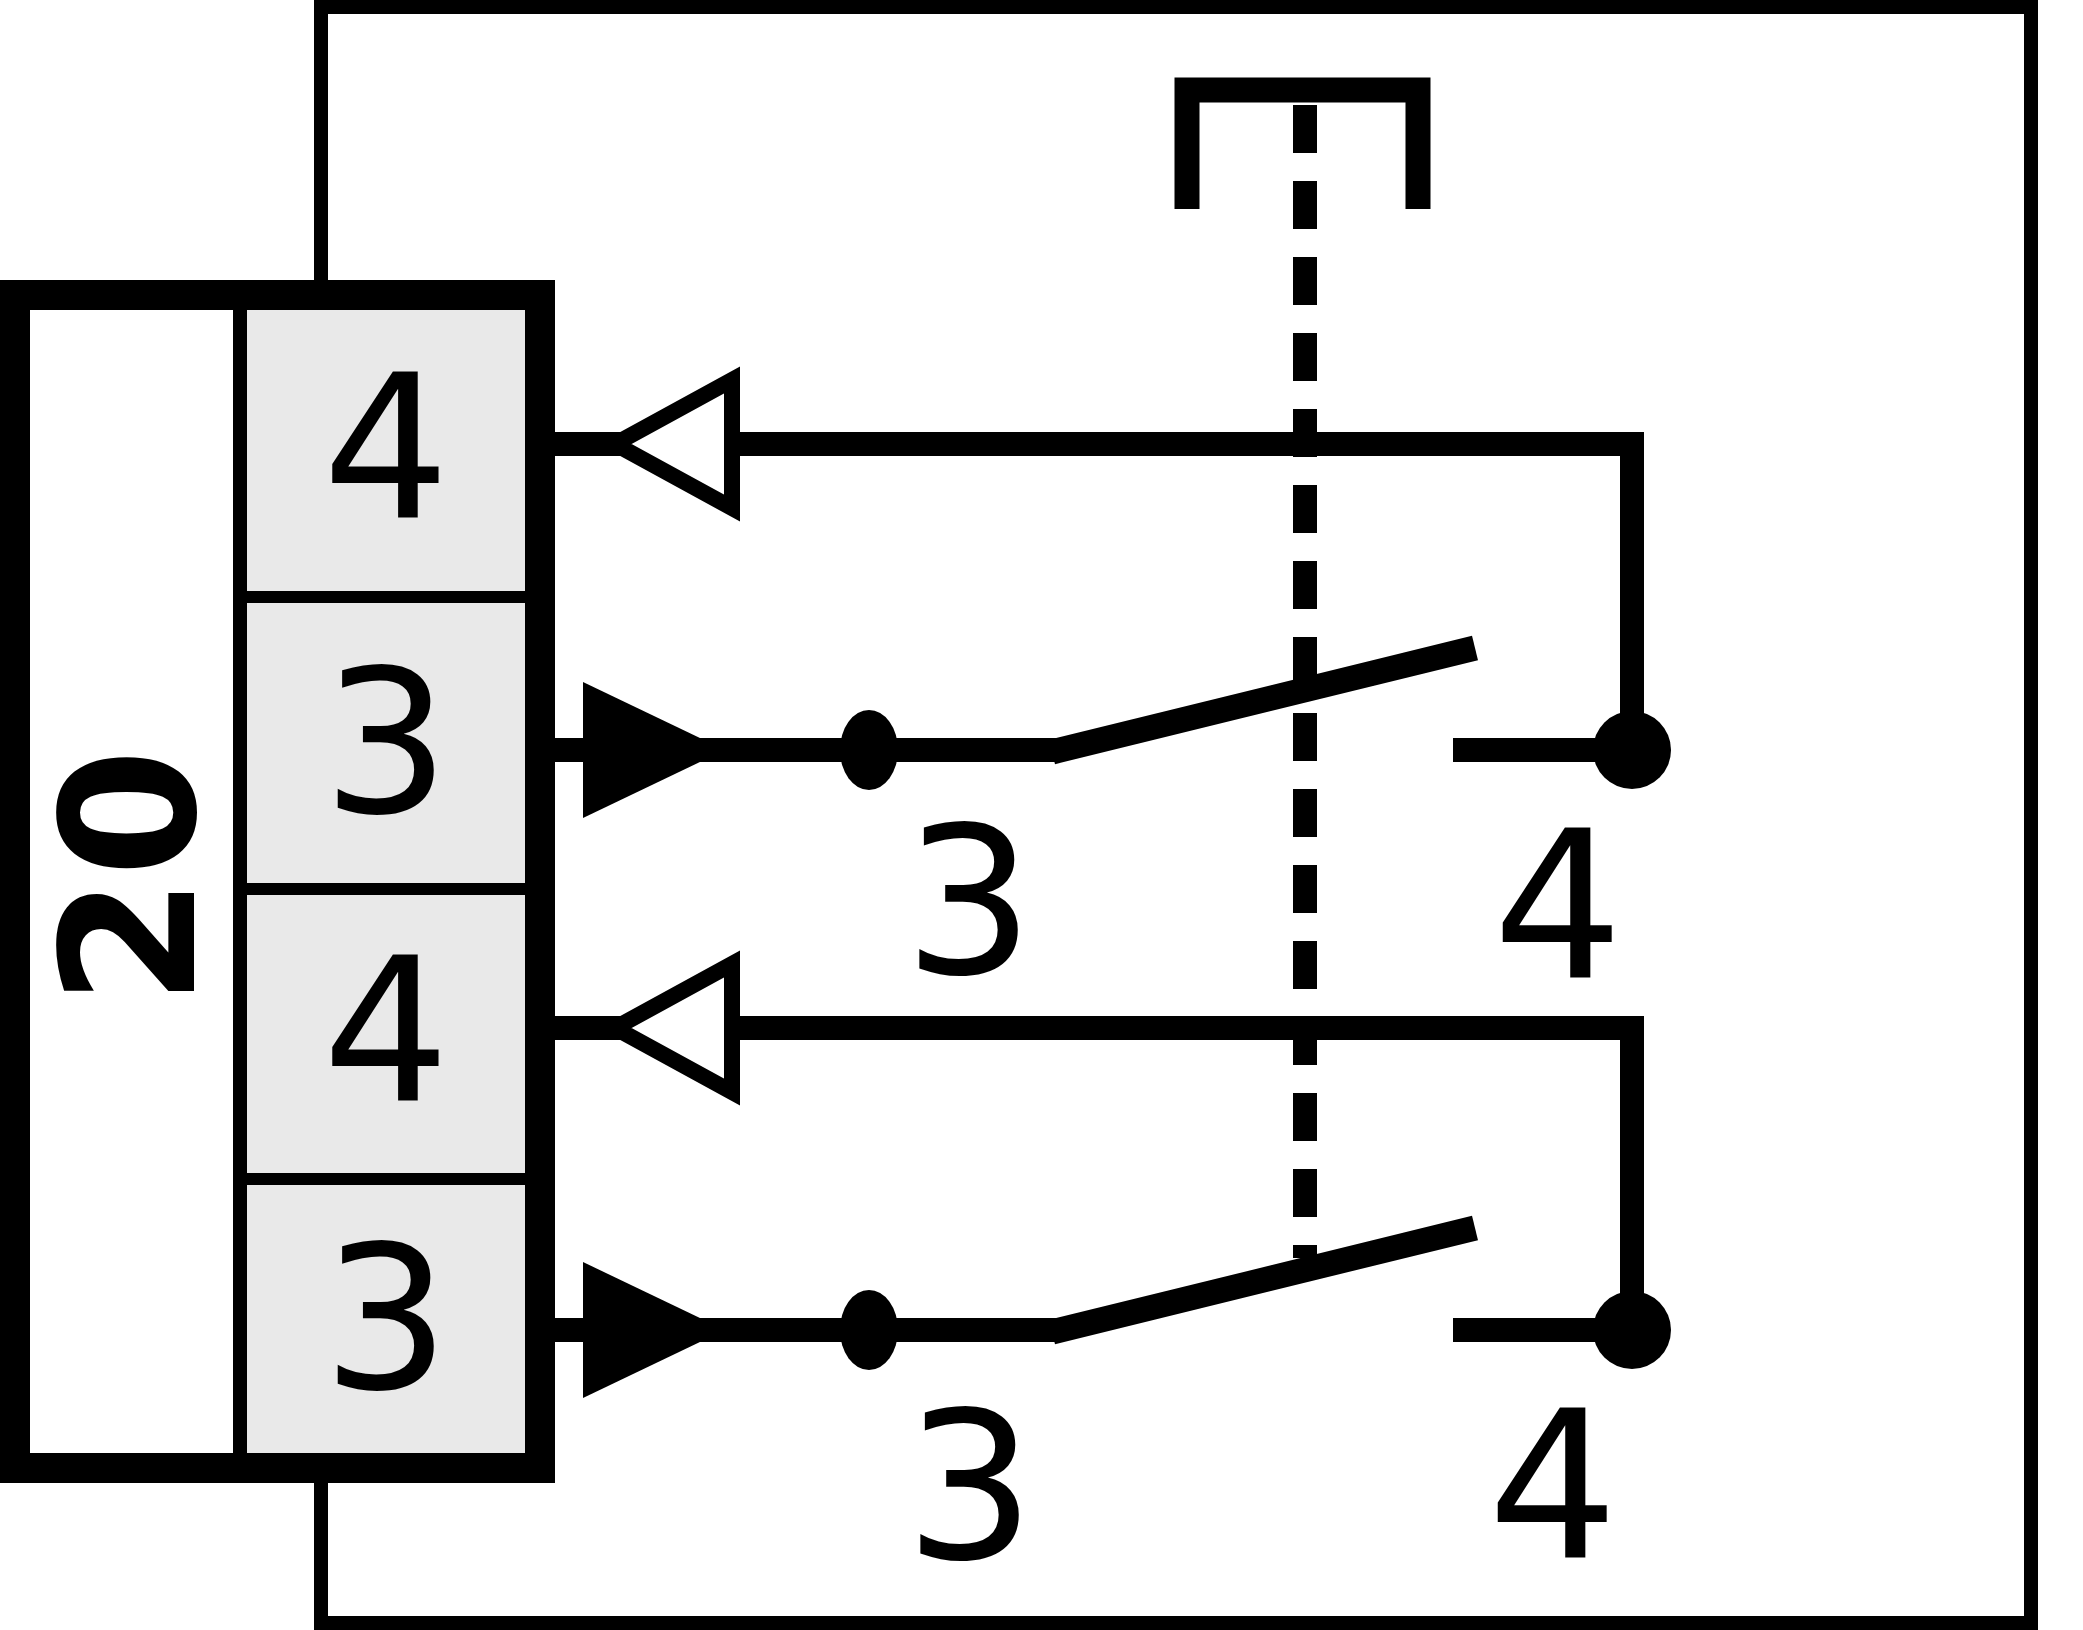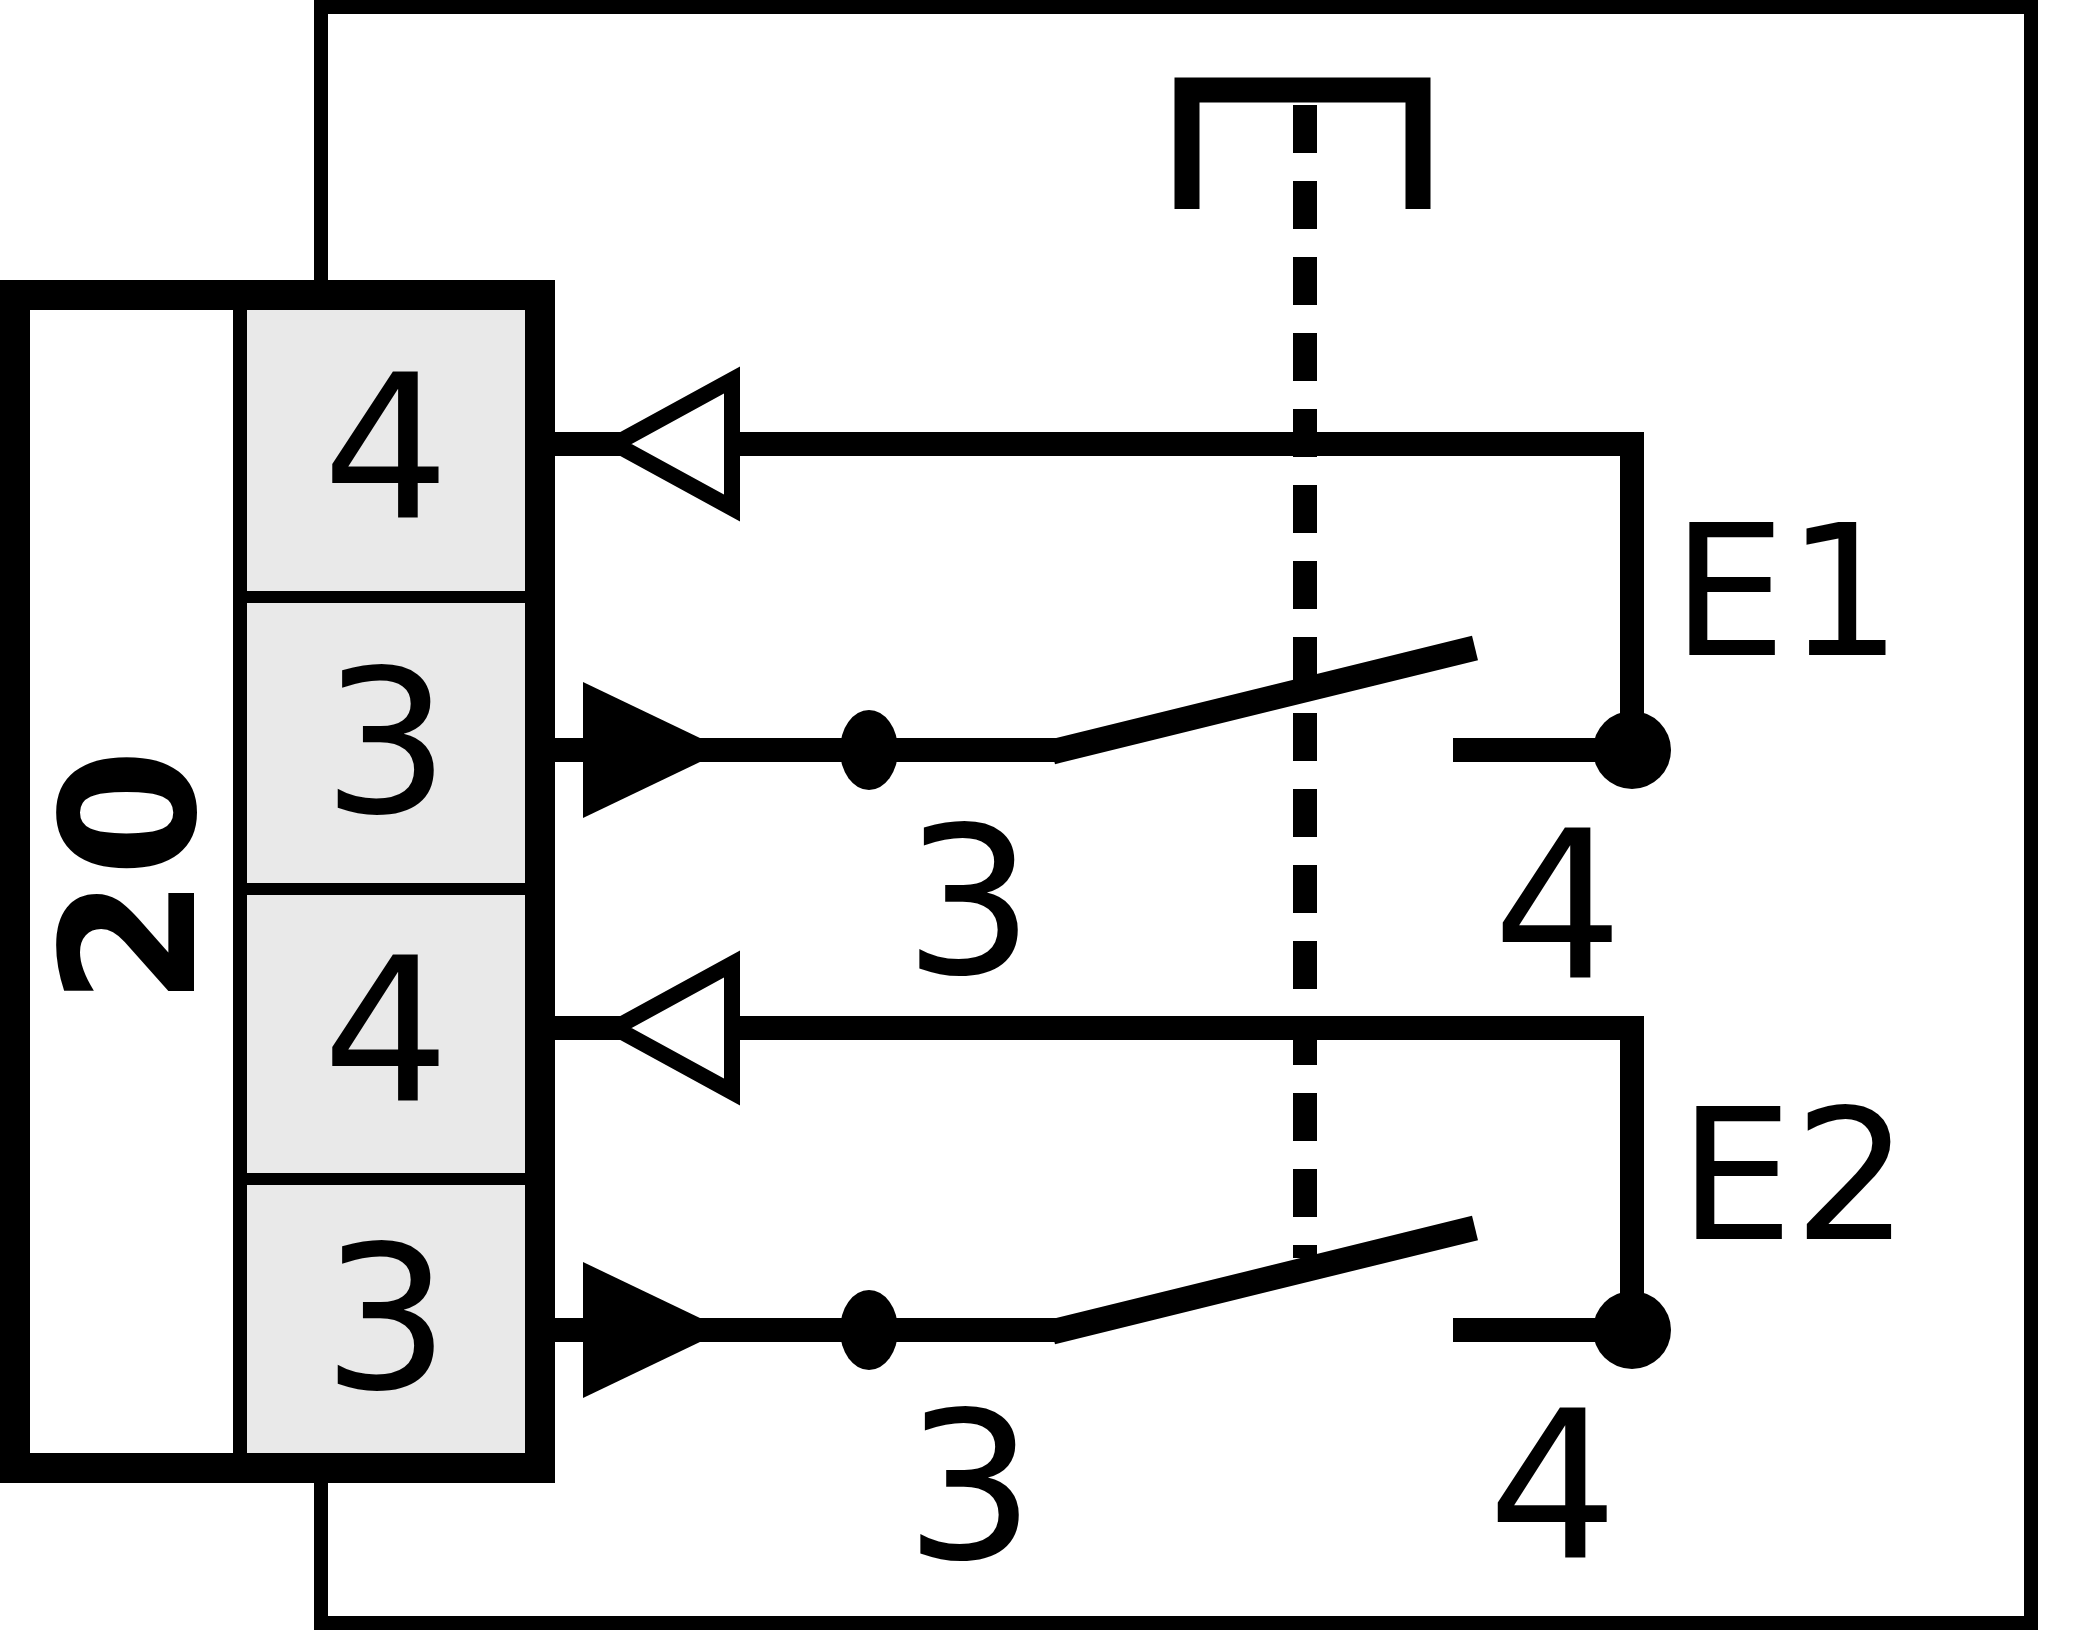--- a/index.html
+++ b/index.html
@@ -78,21 +78,19 @@
     </g>
   </svg>
 
   <div class="lbl connector-id" style="left:130px;top:877px;">20</div>
 
   <div class="lbl terminal-digit" style="left:386px;top:448px;">4</div>
   <div class="lbl terminal-digit" style="left:386px;top:743px;">3</div>
   <div class="lbl terminal-digit" style="left:386px;top:1031px;">4</div>
   <div class="lbl terminal-digit" style="left:386px;top:1319px;">3</div>
 
-  <div class="lbl switch-name" style="left:1787px;top:592px;">E1</div>
   <div class="lbl contact-digit" style="left:969px;top:902px;">3</div>
   <div class="lbl contact-digit" style="left:1558px;top:906px;">4</div>
 
-  <div class="lbl switch-name" style="left:1794px;top:1176px;">E2</div>
   <div class="lbl contact-digit" style="left:970px;top:1487px;">3</div>
   <div class="lbl contact-digit" style="left:1553px;top:1486px;">4</div>
 
 </div>
 
 </body></html>

